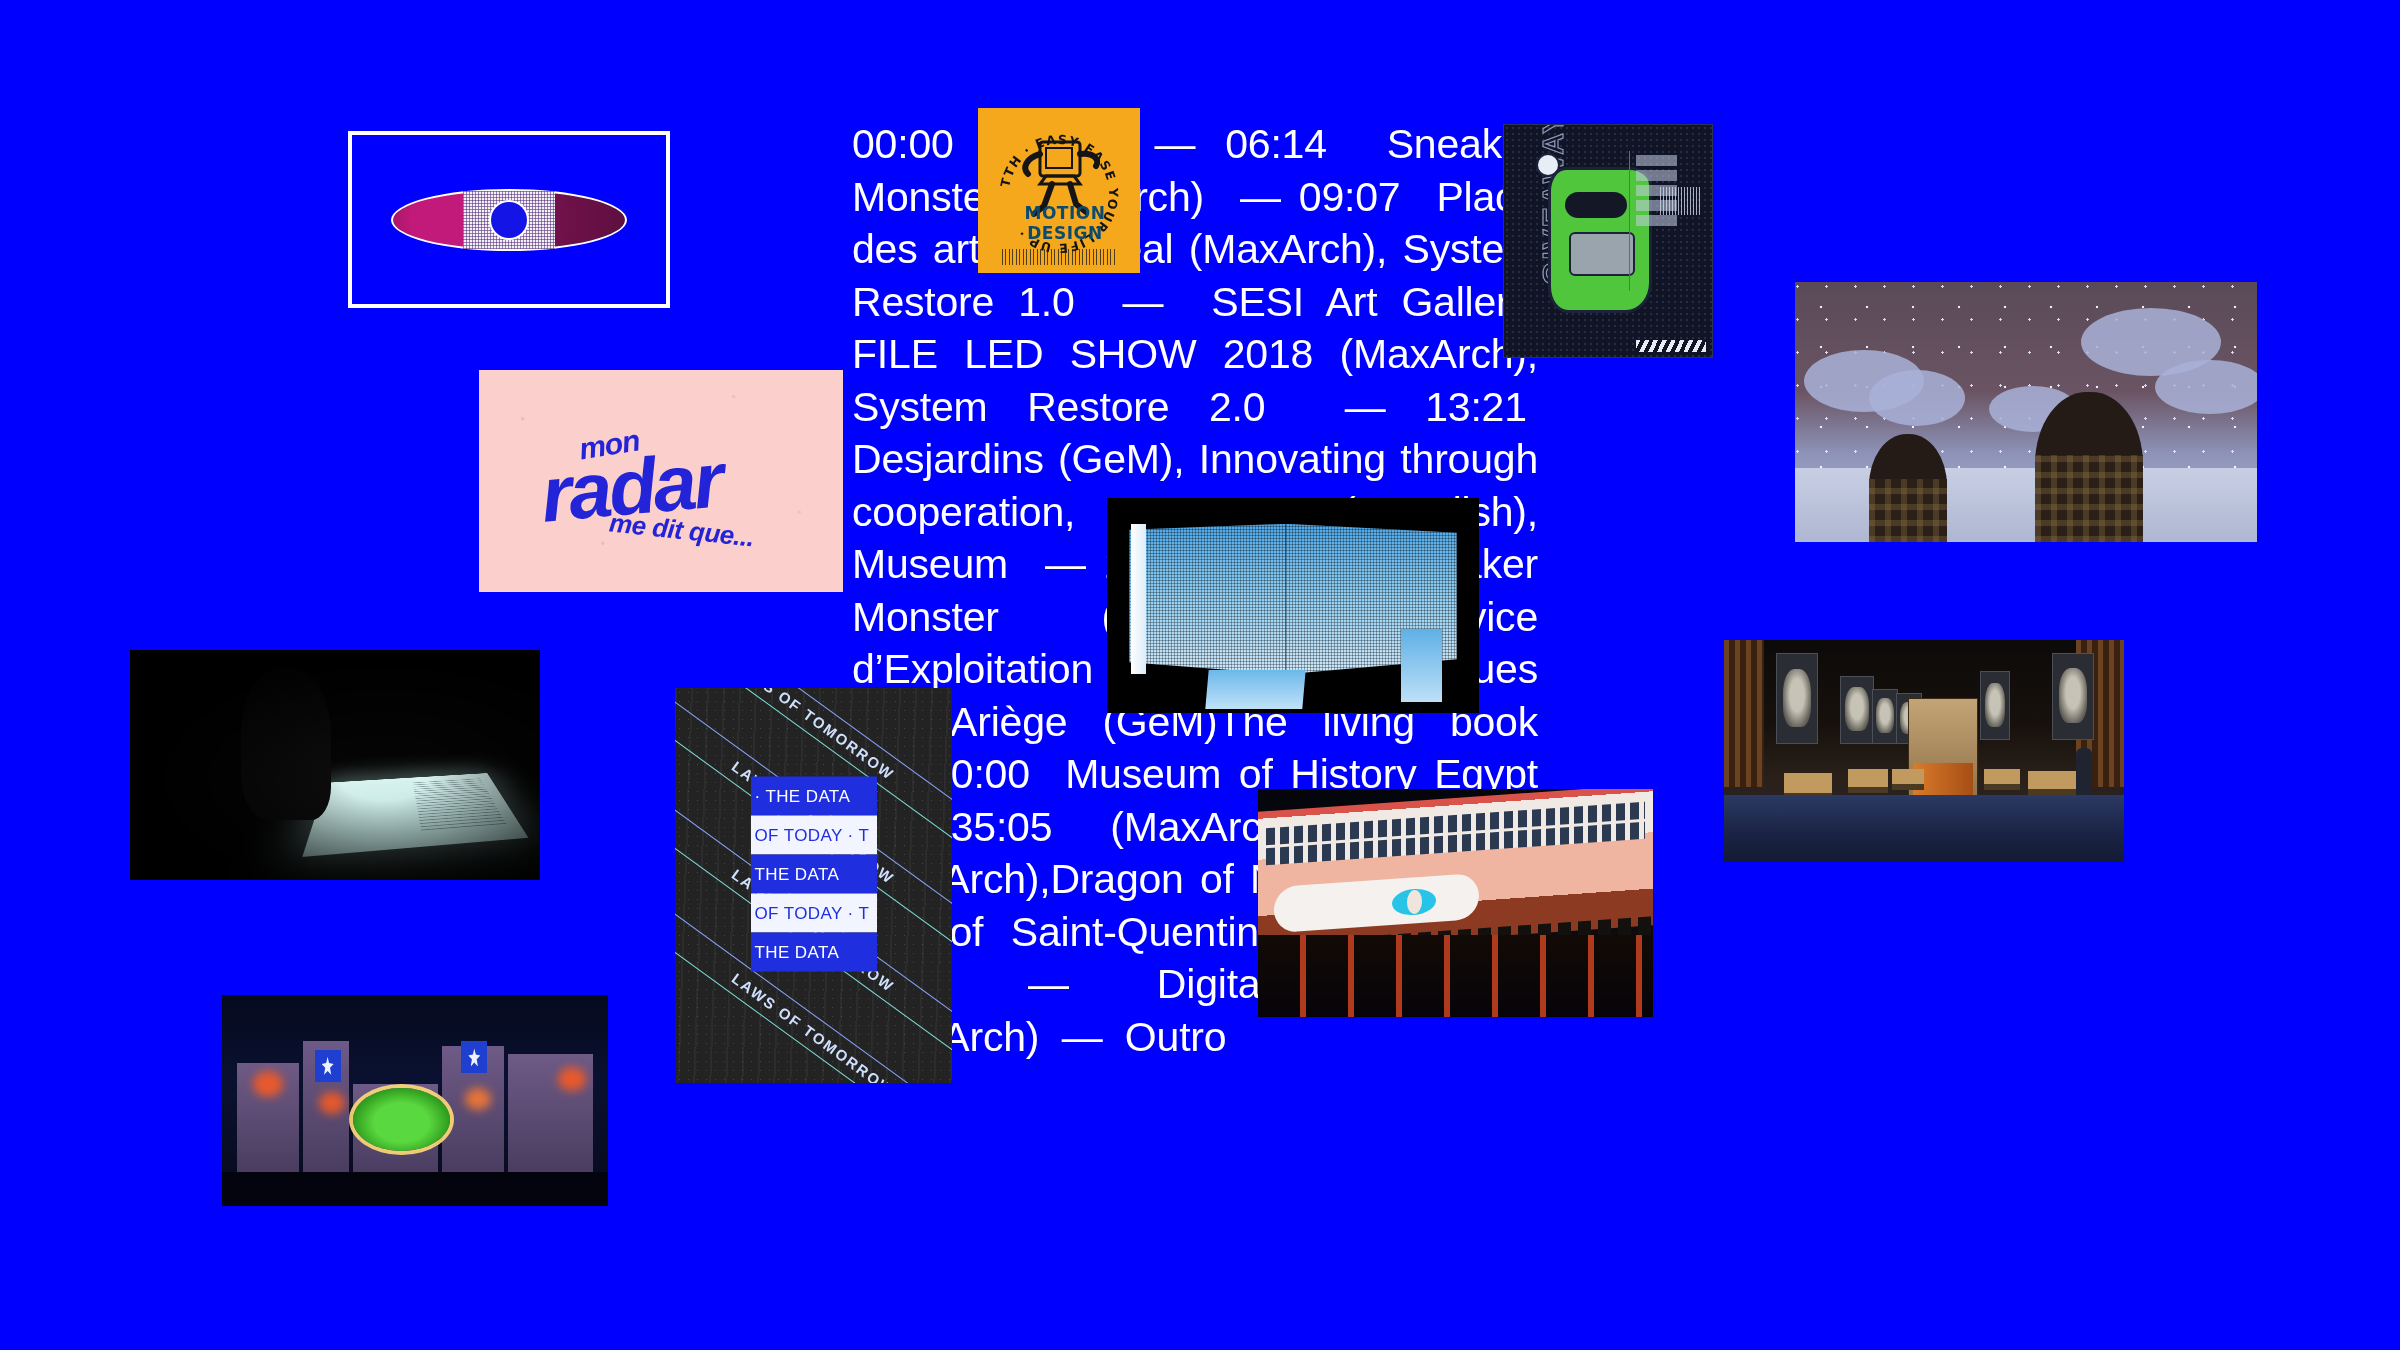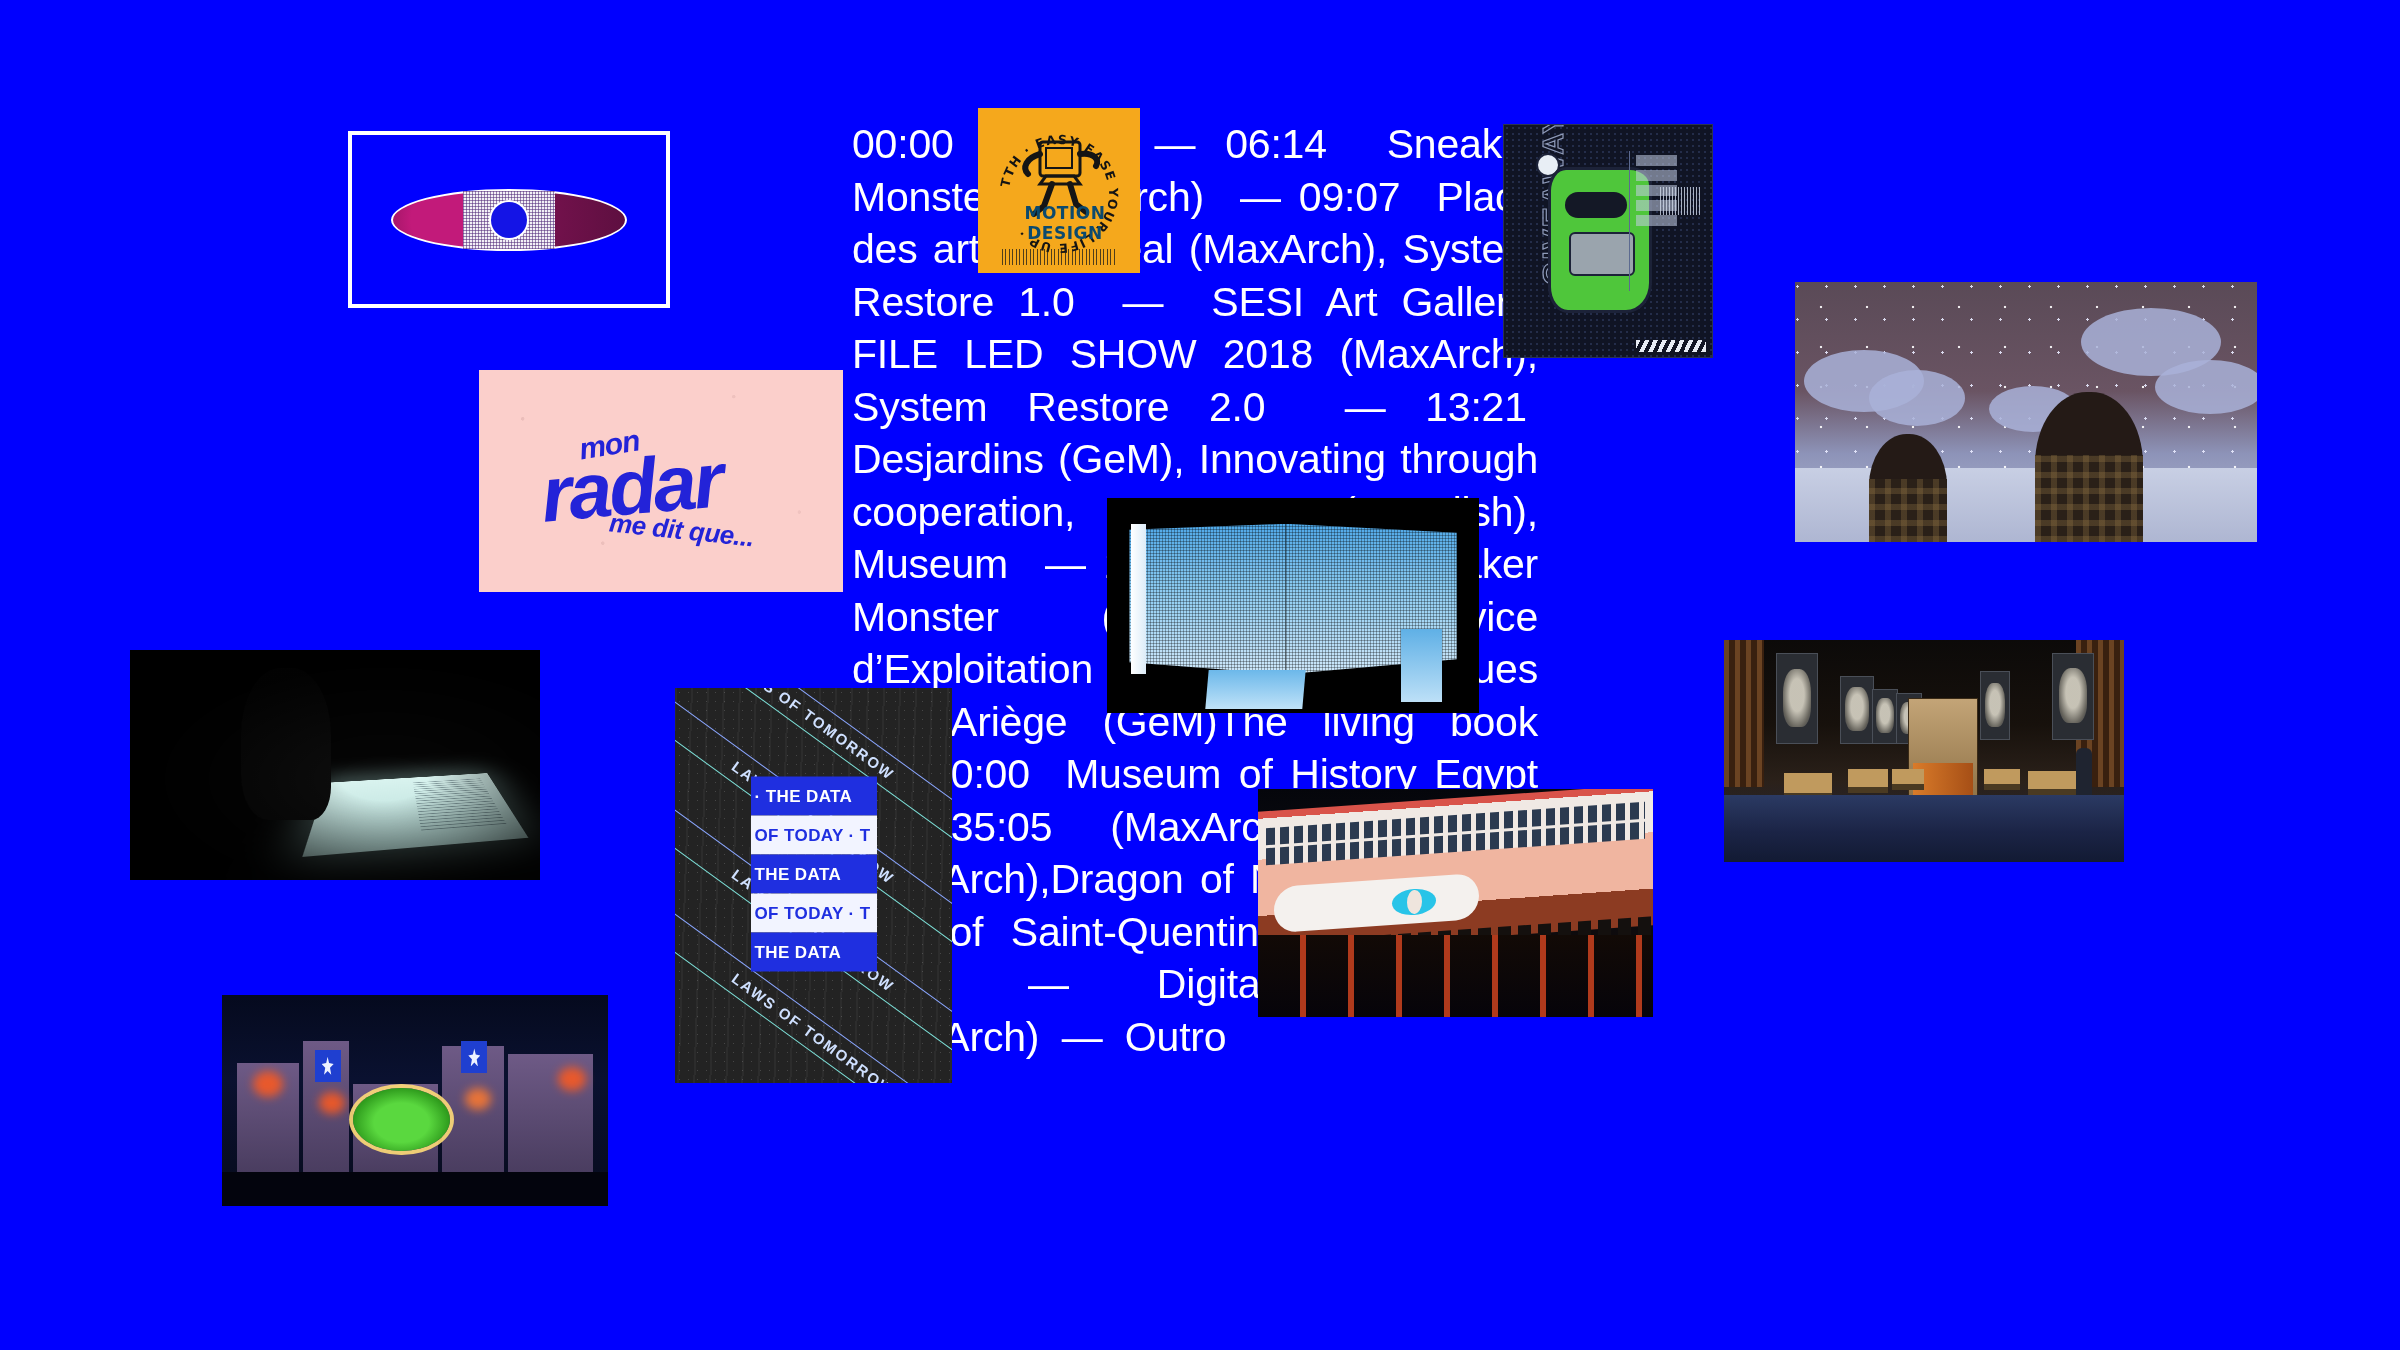--- a/index.html
+++ b/index.html
@@ -199,21 +199,21 @@
       repeating-linear-gradient(92deg,rgba(255,255,255,.045) 0 2px,transparent 2px 16px),
       #232323;
     background-size:9px 9px, auto, auto;}
   #laws-card .tape{position:absolute;left:-30%;width:160%;height:30px;
     border-top:1.5px solid #8aa6ff;border-bottom:1.5px solid #7de0d8;
     color:#cfe0ff;font-size:15px;font-weight:700;letter-spacing:2px;
     display:flex;align-items:center;justify-content:center;white-space:nowrap;
     transform-origin:center;}
   #laws-card .stack{position:absolute;left:50%;top:47%;transform:translate(-50%,-50%);
     width:126px;}
-  #laws-card .stack div{font-size:17px;font-weight:700;letter-spacing:.4px;line-height:21px;padding:9px 4px;}
+  #laws-card .stack div{font-size:17px;font-weight:400;letter-spacing:.4px;line-height:21px;padding:9px 4px;}
   #laws-card .stack .b{background:#1f2fe0;color:#fff;}
   #laws-card .stack .w{background:#f2f4ff;color:#1f2fe0;}
 
   
   #facade-card{left:1258px;top:789px;width:395px;height:228px;z-index:6;
     background:linear-gradient(180deg,#05060b 0%,#0a0b12 30%,#120b08 100%);}
   #facade-card .bldg{position:absolute;left:0;right:0;top:4%;height:62%;
     background:linear-gradient(180deg,#d9534a 0 5%,#f0e9e4 5% 34%,#f0b5a0 34% 74%,#8c3b22 74% 100%);
     transform:skewY(-4deg);}
   #facade-card .bldg .win{position:absolute;height:12%;

